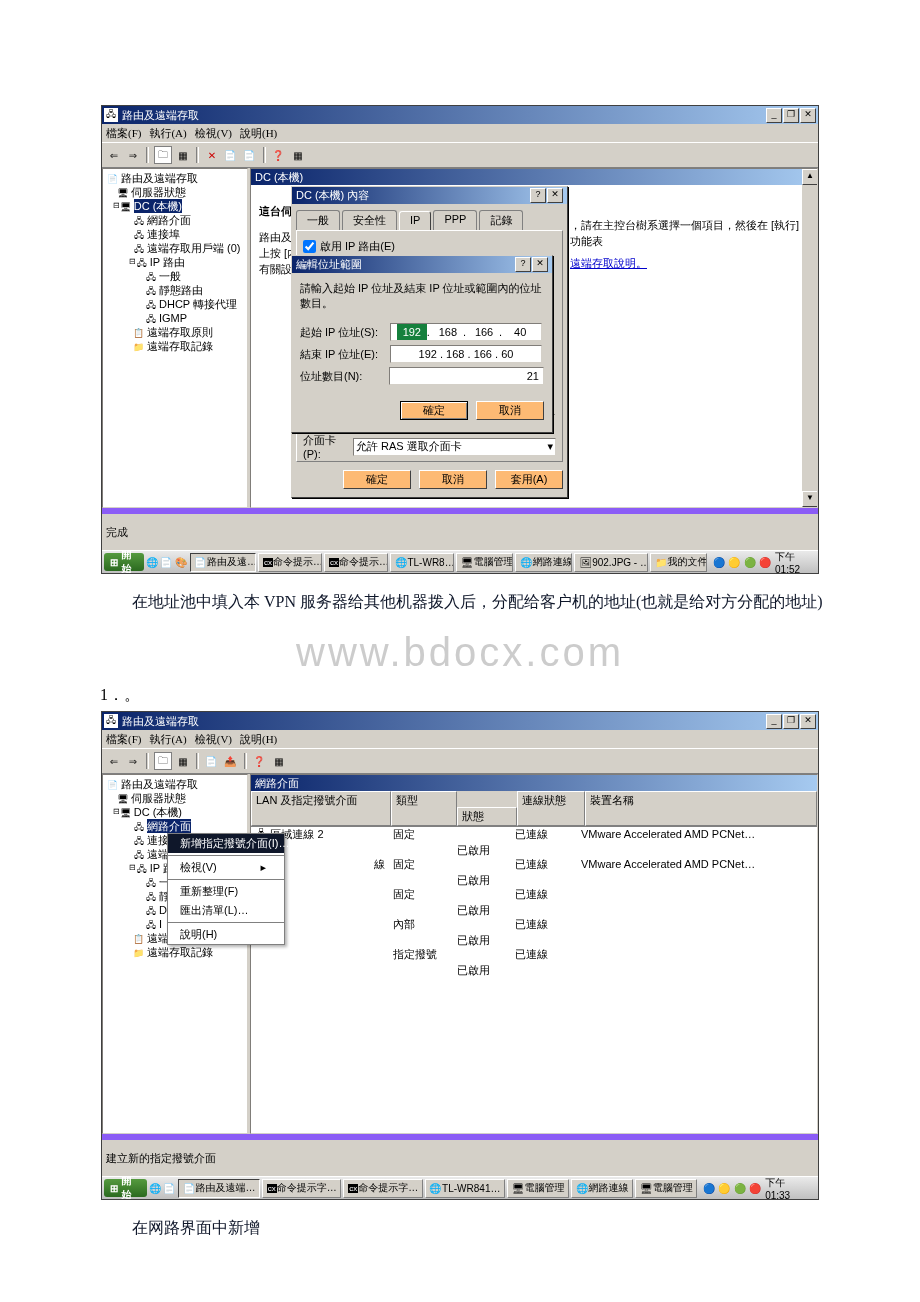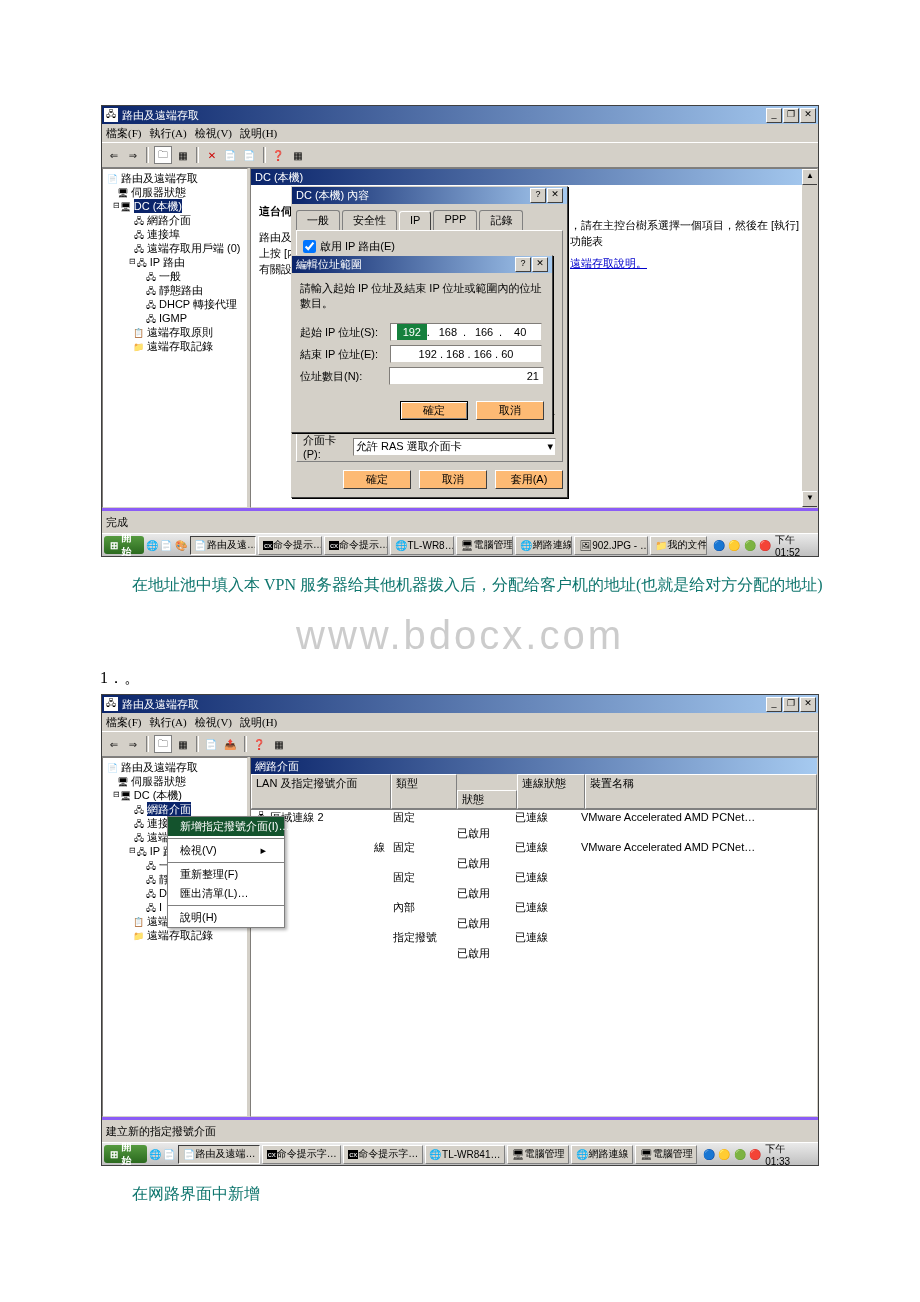--- a/index.html
+++ b/index.html
@@ -231,22 +231,22 @@
     text-align:center;
   }
   .btn-row {
     display:flex;
     gap:8px;
     justify-content:flex-end;
     margin:8px 4px;
   }
   .status-bar {
     font-size:11px;
-    padding:4px 4px;
-    border-top:3px solid #8b5cf6;
+    padding:11px 4px;
+    border-top:6px solid #8b5cf6;
     background:#d4d0c8;
     height:14px;
   }
   .taskbar {
     background:linear-gradient(#eaeaea,#c0c0c0);
     height:22px;
     display:flex;
     align-items:center;
     font-size:10px;
     border-top:1px solid #fff;
@@ -289,21 +289,21 @@
     padding:0 4px;
     font-size:10px;
   }
   
   .doc-text {
     font-family: SimSun, serif;
     font-size:16px;
     line-height:26px;
     margin:15px 70px 15px 100px;
     text-indent:2em;
-    color:#0f766e;
+    color:#0f172a;
   }
   .watermark {
     text-align:center;
     font-size:40px;
     color:#cccccc;
     letter-spacing:3px;
     font-family:Arial,sans-serif;
     margin:10px 0;
   }
   .section-num {
@@ -342,21 +342,21 @@
     font-size:11px;
     z-index:10;
   }
   .ctx-item {
     padding:2px 18px 2px 12px;
     white-space:nowrap;
     display:flex;
     justify-content:space-between;
     align-items:center;
   }
-  .ctx-item.hl { background:#14532d; color:#fff; }
+  .ctx-item.hl { background:#0f172a; color:#fff; }
   .ctx-sep { border-top:1px solid #808080; margin:2px 0; }
   .sb-vert {
     position:absolute;
     right:0;top:0;bottom:0;
     width:15px;
     background:#d4d0c8;
   }
   .sb-btn{
     width:14px;height:14px;
     border:1px solid #fff;

